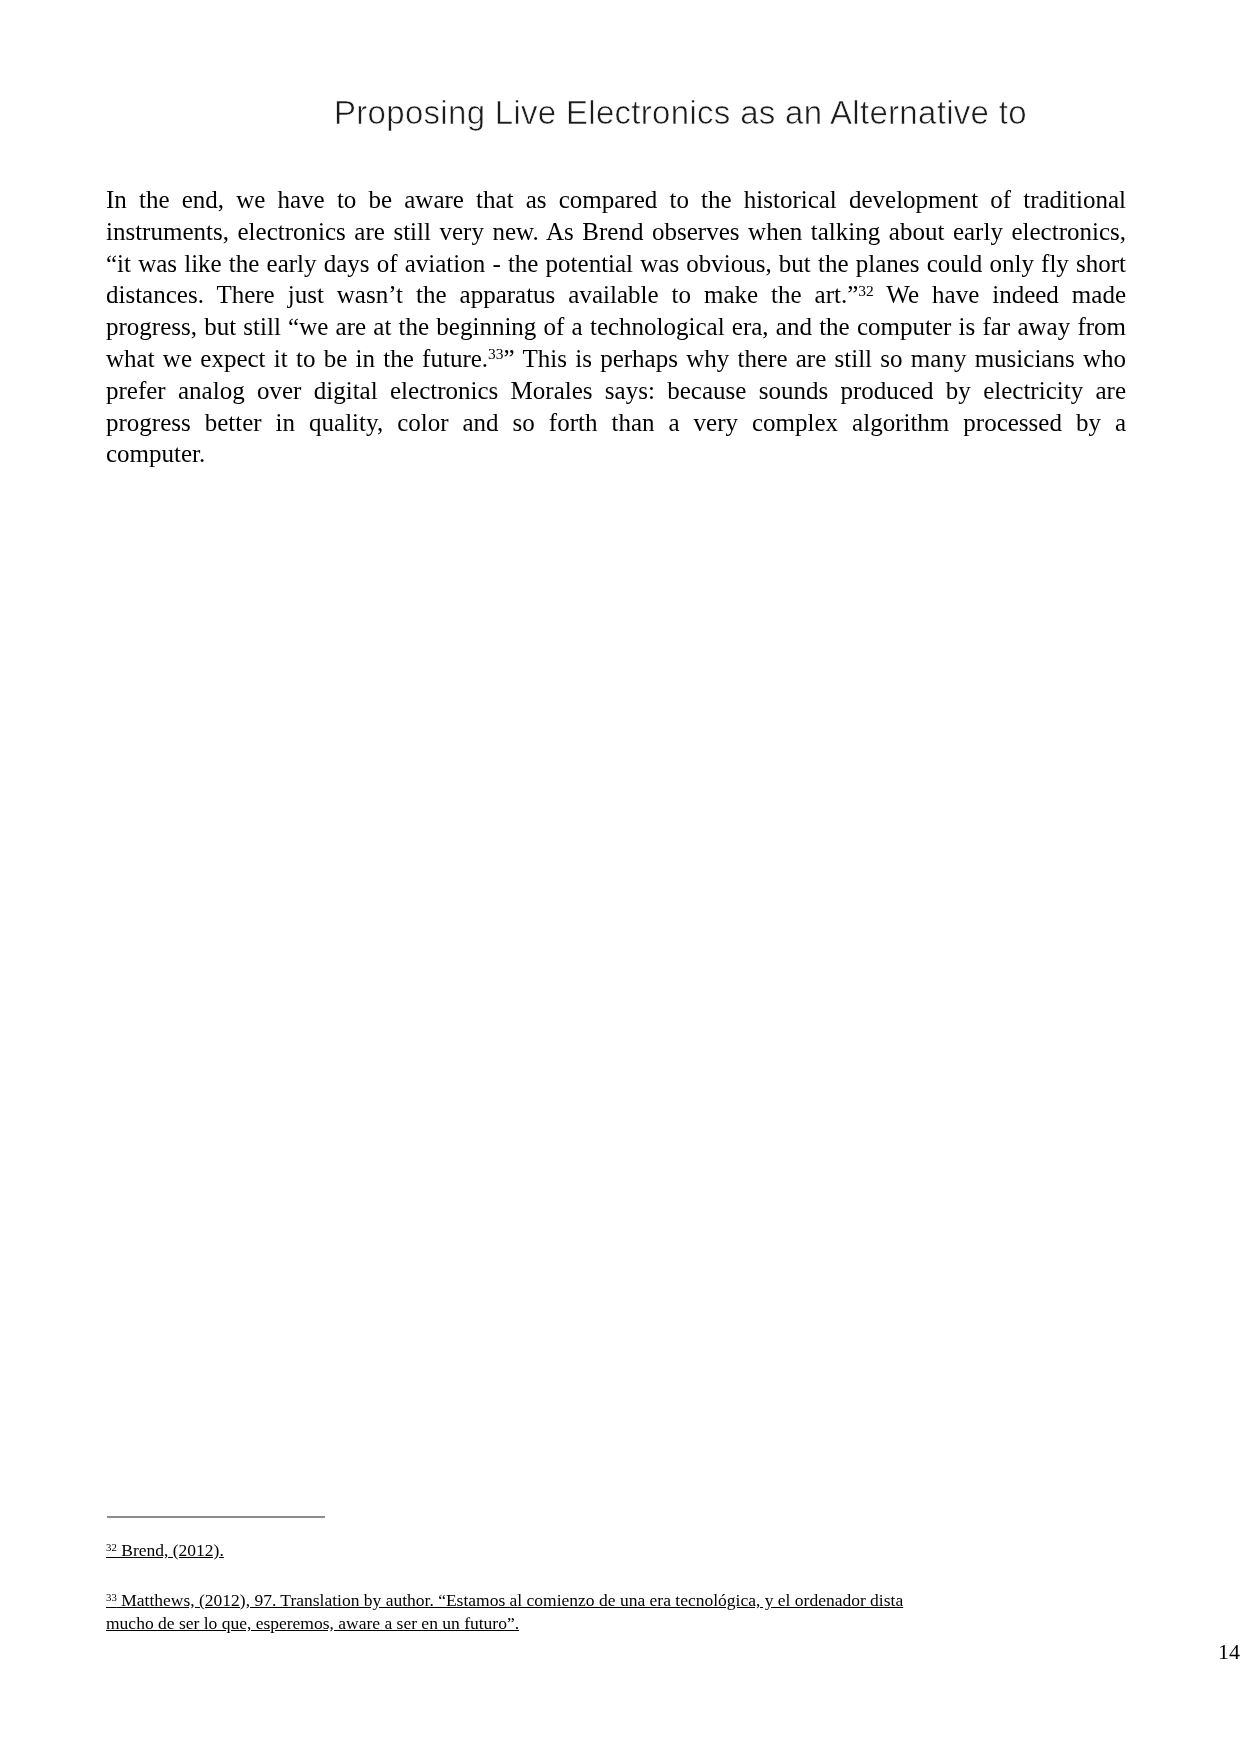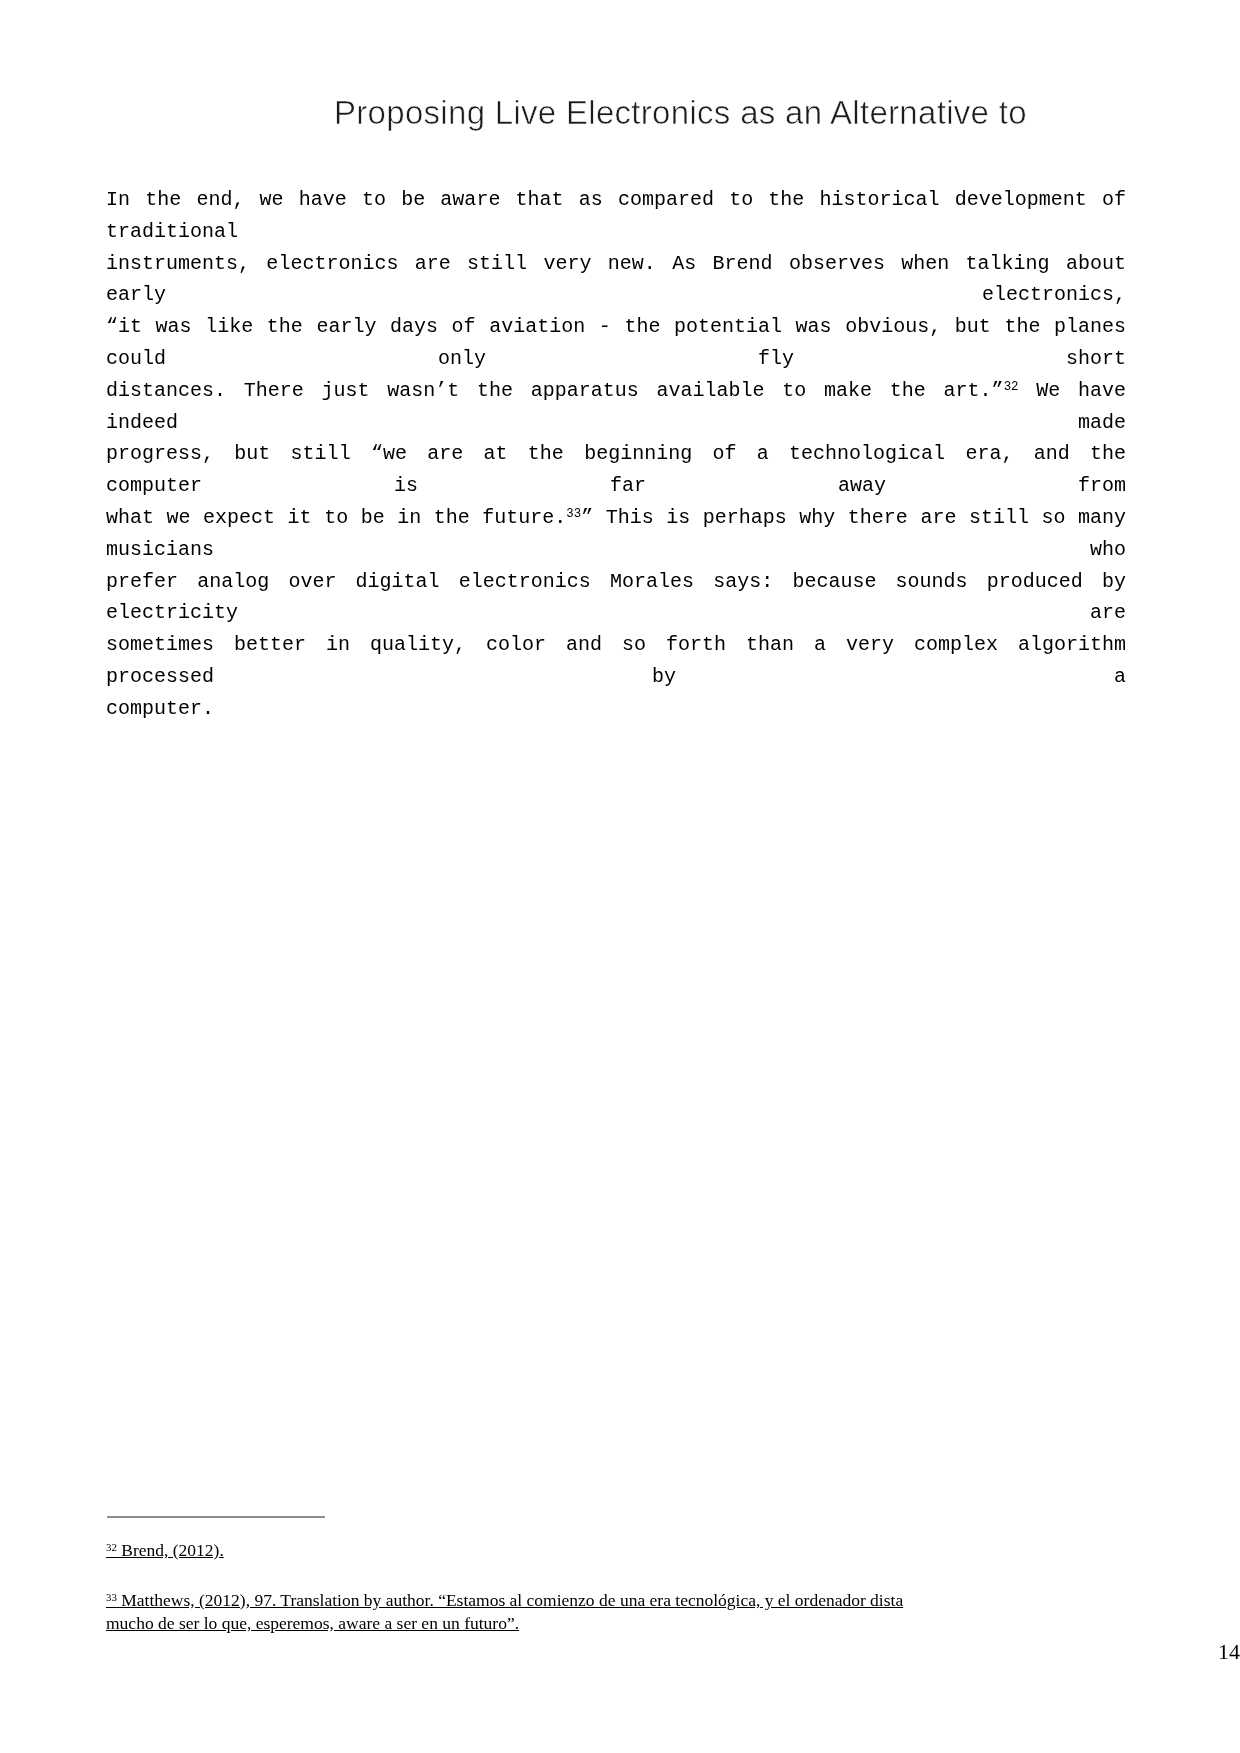--- a/index.html
+++ b/index.html
@@ -27,24 +27,23 @@
     color: #1c1c1c;
     letter-spacing: 0.3px;
     margin-top: 24px;
     -webkit-text-stroke: 0.6px #ffffff;
   }
   .body-text {
     position: absolute;
     left: 106px;
     top: 184px;
     width: 1020px;
-    font-size: 20px;
+    font-size: 25px;
     line-height: 31.8px;
     color: #000000;
-    font-family: Liberation Mono, monospace;
   }
   .line { white-space: normal; }
   .line.justify {
     text-align: justify;
     text-align-last: justify;
   }
   sup {
     font-size: 0.62em;
     line-height: 0;
     vertical-align: baseline;
@@ -88,21 +87,21 @@
     </header>
 
   <div class="body-text">
       <div class="line justify">In the end, we have to be aware that as compared to the historical development of traditional</div>
       <div class="line justify">instruments, electronics are still very new. As Brend observes when talking about early electronics,</div>
       <div class="line justify">“it was like the early days of aviation - the potential was obvious, but the planes could only fly short</div>
       <div class="line justify">distances. There just wasn’t the apparatus available to make the art.”<sup>32</sup> We have indeed made</div>
       <div class="line justify">progress, but still “we are at the beginning of a technological era, and the computer is far away from</div>
       <div class="line justify">what we expect it to be in the future.<sup>33</sup>” This is perhaps why there are still so many musicians who</div>
       <div class="line justify">prefer analog over digital electronics Morales says: because sounds produced by electricity are</div>
-      <div class="line justify">sometimes better in quality, color and so forth than a very complex algorithm processed by a</div>
+      <div class="line justify">progress better in quality, color and so forth than a very complex algorithm processed by a</div>
       <div class="line">computer.</div>
     </div>
 
   <div class="fn-sep"></div>
 
   <div class="footnotes">
       <div class="footnote">
         <div class="line"><sup>32</sup> Brend, (2012).</div>
       </div>
       <div class="footnote">

